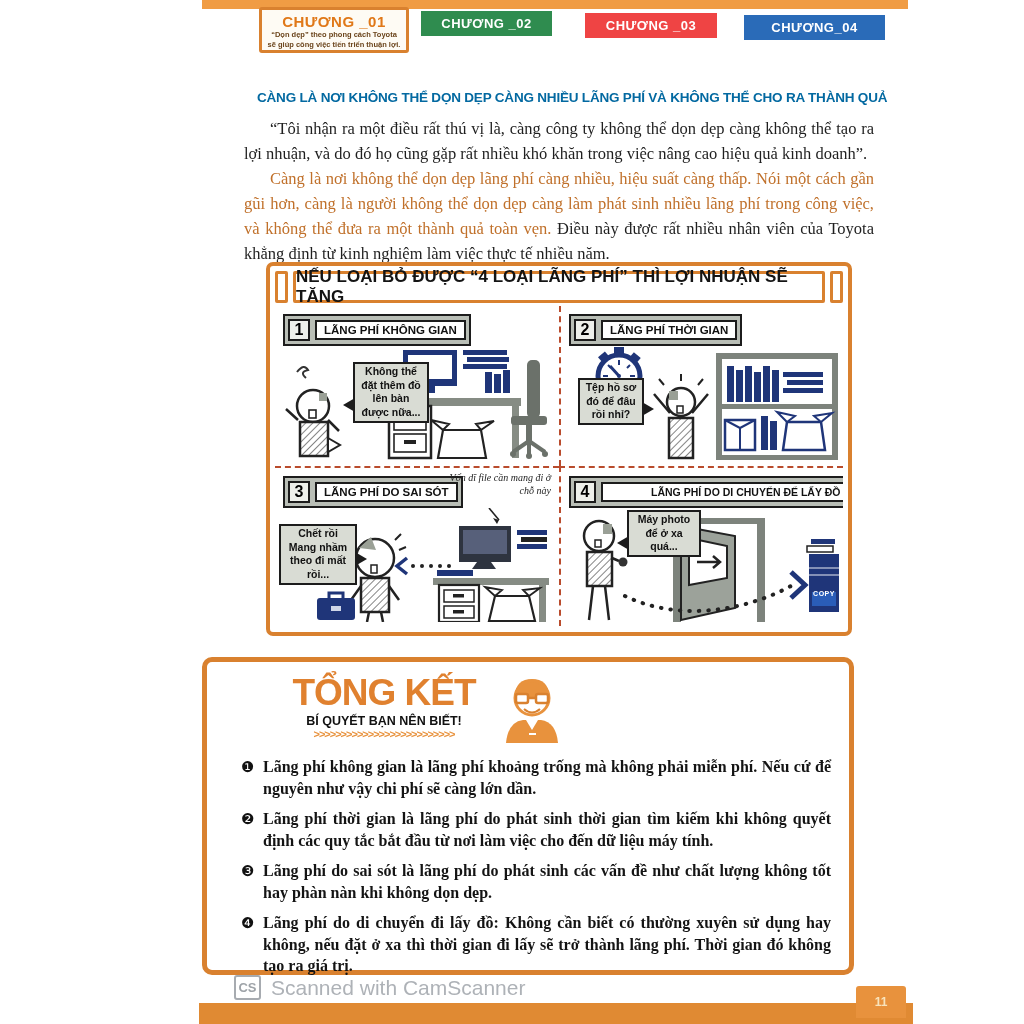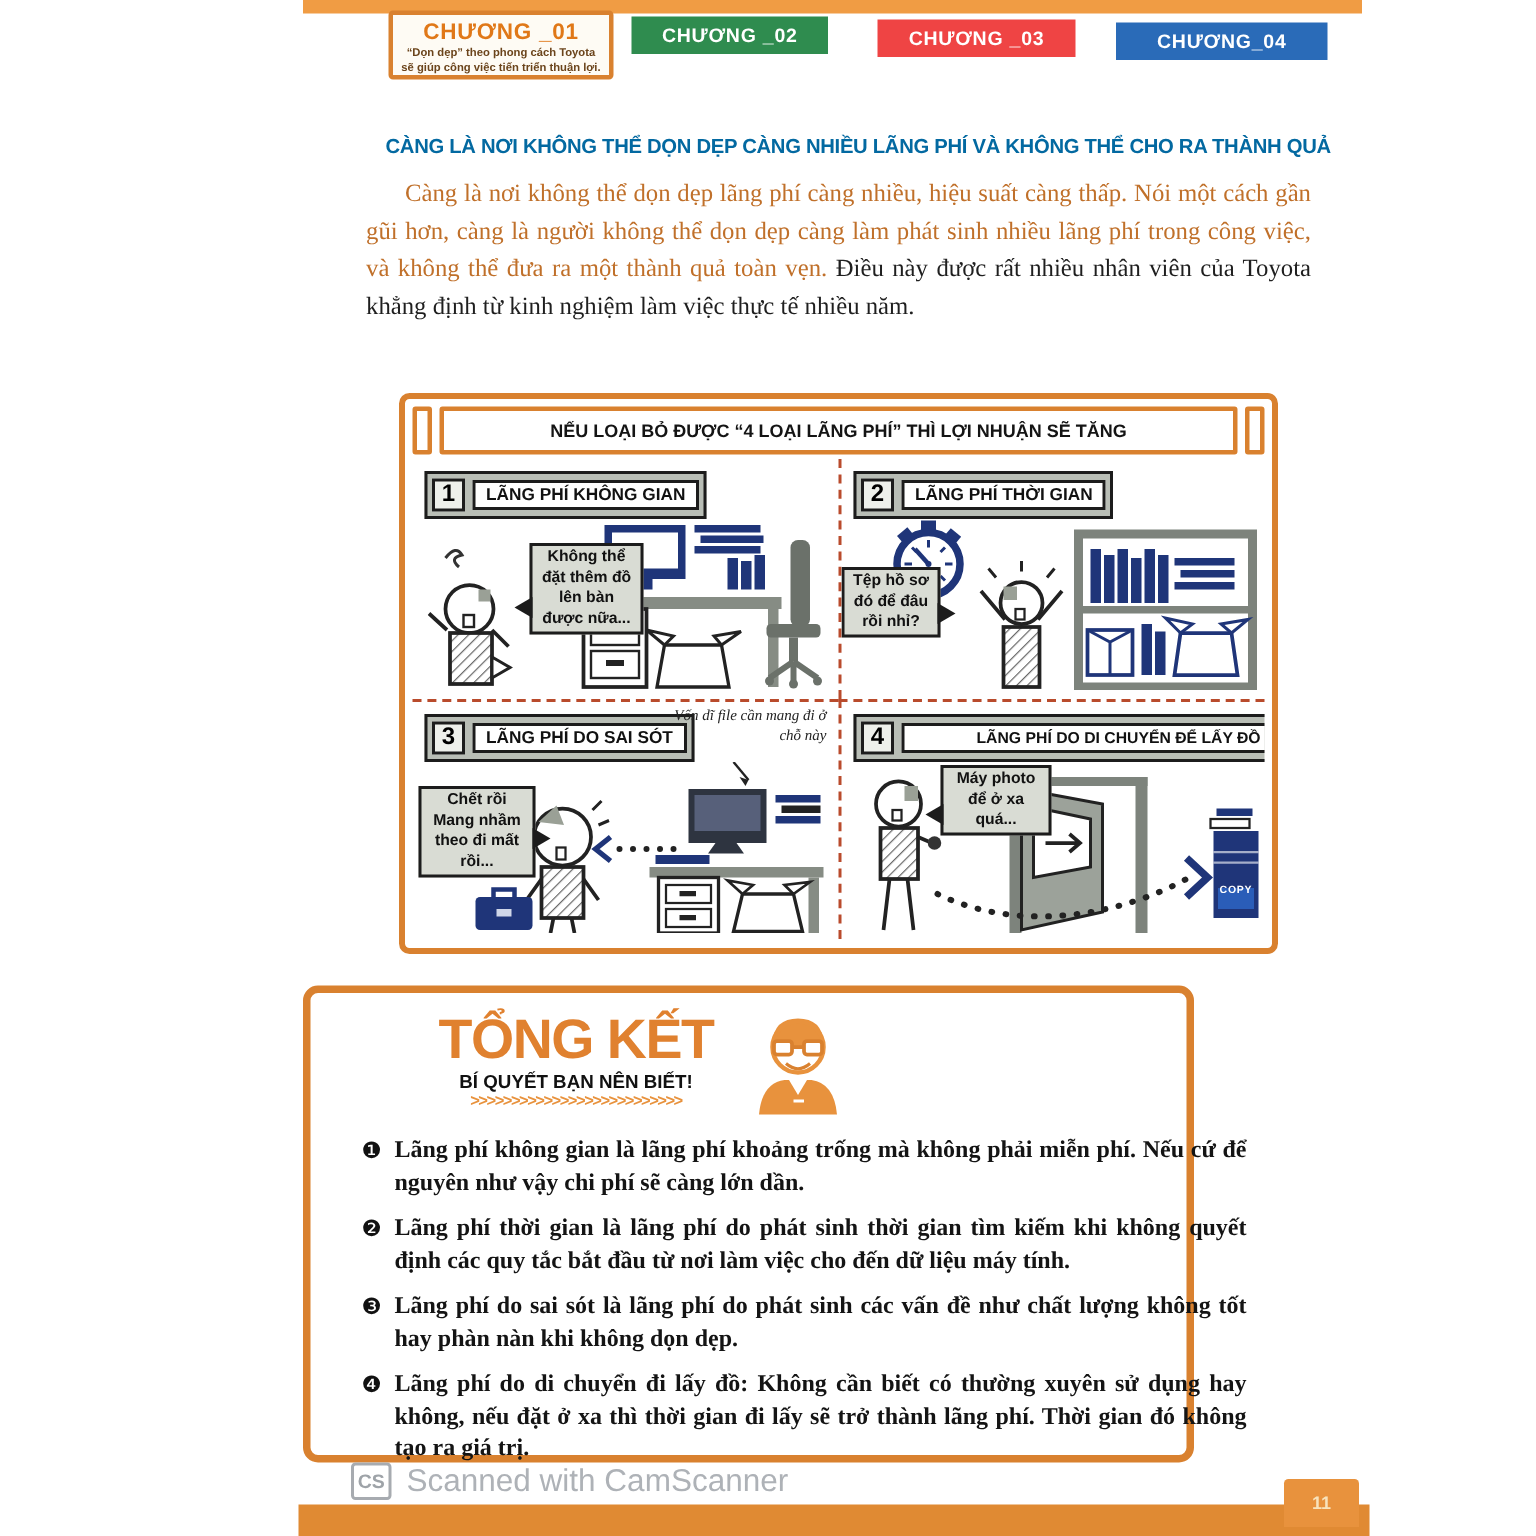--- a/index.html
+++ b/index.html
@@ -20,39 +20,39 @@
   
   .heading { left:213px; top:90px; width:610px; font-size:13.5px; font-weight:bold; color:#0369a1; white-space:nowrap; letter-spacing:-.2px; }
   .bodytext { left:200px; top:116px; width:630px; font-family:"Liberation Serif",serif; font-size:16.5px; line-height:25px; color:#1f1f1f; text-align:justify; }
   .bodytext p { text-indent:26px; }
   .hl { color:#C0702A; }
 
   
   .infobox { left:222px; top:262px; width:586px; height:374px; border:4px solid #D9812F; border-radius:7px; background:#fff; padding:5px; }
   .info-titlebar { display:flex; gap:5px; height:32px; }
   .cap { width:13px; border:3px solid #D9812F; border-radius:2px; }
-  .info-title { flex:1; border:3px solid #D9812F; border-radius:2px; display:flex; align-items:center; justify-content:center; font-weight:bold; font-size:12px; color:#141414; }
+  .info-title { flex:1; border:3px solid #D9812F; border-radius:2px; display:flex; align-items:center; justify-content:center; font-weight:bold; font-size:17px; color:#141414; }
   .panels { position:relative; height:320px; margin-top:3px; display:grid; grid-template-columns:1fr 1fr; grid-template-rows:1fr 1fr; }
   .panel { position:relative; padding:8px; overflow:hidden; }
   .panel.pr { border-left:2px dashed #B94B2C; }
   .panel.pb { border-top:2px dashed #B94B2C; }
   .panel-header { display:inline-flex; align-items:center; border:2px solid #1c1c1c; background:#B9BEB6; padding:3px; }
   .panel-num { width:22px; height:22px; background:#EEF0EB; border:2px solid #1c1c1c; font-weight:bold; font-size:16px; line-height:18px; text-align:center; }
   .panel-title { background:#fff; border:2px solid #1c1c1c; padding:2px 7px; font-weight:bold; font-size:11.5px; white-space:nowrap; margin-left:5px; color:#111; }
   .panel-title.small { font-size:10.5px;padding-left:48px; }
   .art { position:absolute; left:8px; top:40px; width:273px; height:114px; }
   .bubble { position:absolute; background:#D9DCD4; border:2.5px solid #1c1c1c; font-weight:bold; font-size:10.5px; line-height:1.3; padding:1px 3px; text-align:center; color:#111; white-space:pre-line; }
   .pt { position:absolute; width:0; height:0; border-style:solid; }
   .pt-left  { left:-12px; border-width:7px 12px 7px 0; border-color:transparent #1c1c1c transparent transparent; }
   .pt-right { right:-12px; border-width:7px 0 7px 12px; border-color:transparent transparent transparent #1c1c1c; }
   .note { position:absolute; left:158px; top:4px; width:118px; font-family:"Liberation Serif",serif; font-style:italic; font-size:10px; line-height:1.25; color:#222; text-align:right; }
   .copy-label { position:absolute; left:249px; top:122px; width:28px; text-align:center; color:#fff; font-size:7px; font-weight:bold; letter-spacing:.5px; }
 
   
-  .sumbox { left:158px; top:657px; width:594px; height:318px; border:5px solid #D9812F; border-radius:10px; background:#fff; }
+  .sumbox { left:158px; top:657px; width:652px; height:318px; border:5px solid #D9812F; border-radius:10px; background:#fff; }
   .sum-title-wrap { position:absolute; left:62px; top:12px; width:230px; text-align:center; }
   .sum-title { font-size:37px; font-weight:bold; color:#E0812F; letter-spacing:-1px; line-height:1.05; }
   .sum-sub { font-size:12.5px; font-weight:bold; color:#111; margin-top:1px; }
   .sum-arrows { font-size:11px; font-weight:bold; color:#E8923D; letter-spacing:-1px; }
   .avatar { position:absolute; left:296px; top:14px; }
   .callout { position:absolute; left:368px; top:18px; width:250px; height:62px; border:4px solid #D9812F; border-radius:4px; display:flex; flex-direction:column; justify-content:center; text-align:center; font-weight:bold; font-size:13px; line-height:1.55; color:#111; background:#fff; }
   .callout .pt-callout { position:absolute; left:-17px; top:50%; transform:translateY(-50%); width:0; height:0; border-style:solid; border-width:14px 17px 14px 0; border-color:transparent #D9812F transparent transparent; }
   .sum-items { position:absolute; left:34px; top:94px; width:590px; display:flex; flex-direction:column; gap:9px; }
   .item { display:flex; }
   .bullet { flex:0 0 22px; font-family:"DejaVu Sans",sans-serif; font-size:15px; color:#111; padding-top:2px; }
@@ -81,20 +81,21 @@
 <div class="abs tab1">
   <div class="tab1-title">CHƯƠNG _01</div>
   <div class="tab1-sub">“Dọn dẹp” theo phong cách Toyota sẽ giúp công việc tiến triển thuận lợi.</div>
 </div>
 <div class="abs tab-flat tab2">CHƯƠNG _02</div>
 <div class="abs tab-flat tab3">CHƯƠNG _03</div>
 <div class="abs tab-flat tab4">CHƯƠNG_04</div>
 
 <div class="abs heading">CÀNG LÀ NƠI KHÔNG THỂ DỌN DẸP CÀNG NHIỀU LÃNG PHÍ VÀ KHÔNG THỂ CHO RA THÀNH QUẢ</div>
 <div class="abs bodytext">
+  <p>“Tôi nhận ra một điều rất thú vị là, càng công ty không thể dọn dẹp càng không thể tạo ra lợi nhuận, và do đó họ cũng gặp rất nhiều khó khăn trong việc nâng cao hiệu quả kinh doanh”.</p>
   <p><span class="hl">Càng là nơi không thể dọn dẹp lãng phí càng nhiều, hiệu suất càng thấp. Nói một cách gần gũi hơn, càng là người không thể dọn dẹp càng làm phát sinh nhiều lãng phí trong công việc, và không thể đưa ra một thành quả toàn vẹn.</span><span> Điều này được rất nhiều nhân viên của Toyota khẳng định từ kinh nghiệm làm việc thực tế nhiều năm.</span></p>
 </div>
 
 <div class="abs infobox">
   <div class="info-titlebar">
     <div class="cap"></div>
     <div class="info-title">NẾU LOẠI BỎ ĐƯỢC “4 LOẠI LÃNG PHÍ” THÌ LỢI NHUẬN SẼ TĂNG</div>
     <div class="cap"></div>
   </div>
   <div class="panels">
@@ -172,21 +173,21 @@
         <rect x="214" y="26" width="40" height="5" fill="#1F3579"></rect>
         <rect x="218" y="34" width="36" height="5" fill="#1F3579"></rect>
         <rect x="214" y="42" width="40" height="5" fill="#1F3579"></rect>
         <rect x="156" y="74" width="30" height="30" fill="#fff" stroke="#1F3579" stroke-width="2.5"></rect>
         <path d="M156,74 L171,82 L186,74 M171,82 V104" stroke="#1F3579" stroke-width="2" fill="none"></path>
         <rect x="192" y="70" width="7" height="34" fill="#1F3579"></rect>
         <rect x="201" y="75" width="7" height="29" fill="#1F3579"></rect>
         <path d="M218,76 L252,76 L256,104 L214,104 Z" fill="#fff" stroke="#1F3579" stroke-width="2.5"></path>
         <path d="M218,76 L208,66 L226,70 Z M252,76 L263,67 L245,70 Z" fill="#fff" stroke="#1F3579" stroke-width="2"></path>
       </svg>
-      <div class="bubble" style="left:0; top:72px; width:66px;text-align:center;"><span>Tệp hồ sơ đó để đâu rồi nhỉ?</span><span class="pt pt-right" style="top:22px"></span></div>
+      <div class="bubble" style="left:17px; top:72px; width:66px;text-align:center;"><span>Tệp hồ sơ đó để đâu rồi nhỉ?</span><span class="pt pt-right" style="top:22px"></span></div>
     </div>
 
     <div class="panel pb">
       <div class="panel-header">
         <div class="panel-num">3</div>
         <div class="panel-title">LÃNG PHÍ DO SAI SÓT</div>
       </div>
       <div class="note">Vốn dĩ file cần mang đi ở chỗ này</div>
       <svg class="art" viewBox="0 0 273 114">
         <path d="M206,0 L216,12" stroke="#222" stroke-width="1.6"></path>

